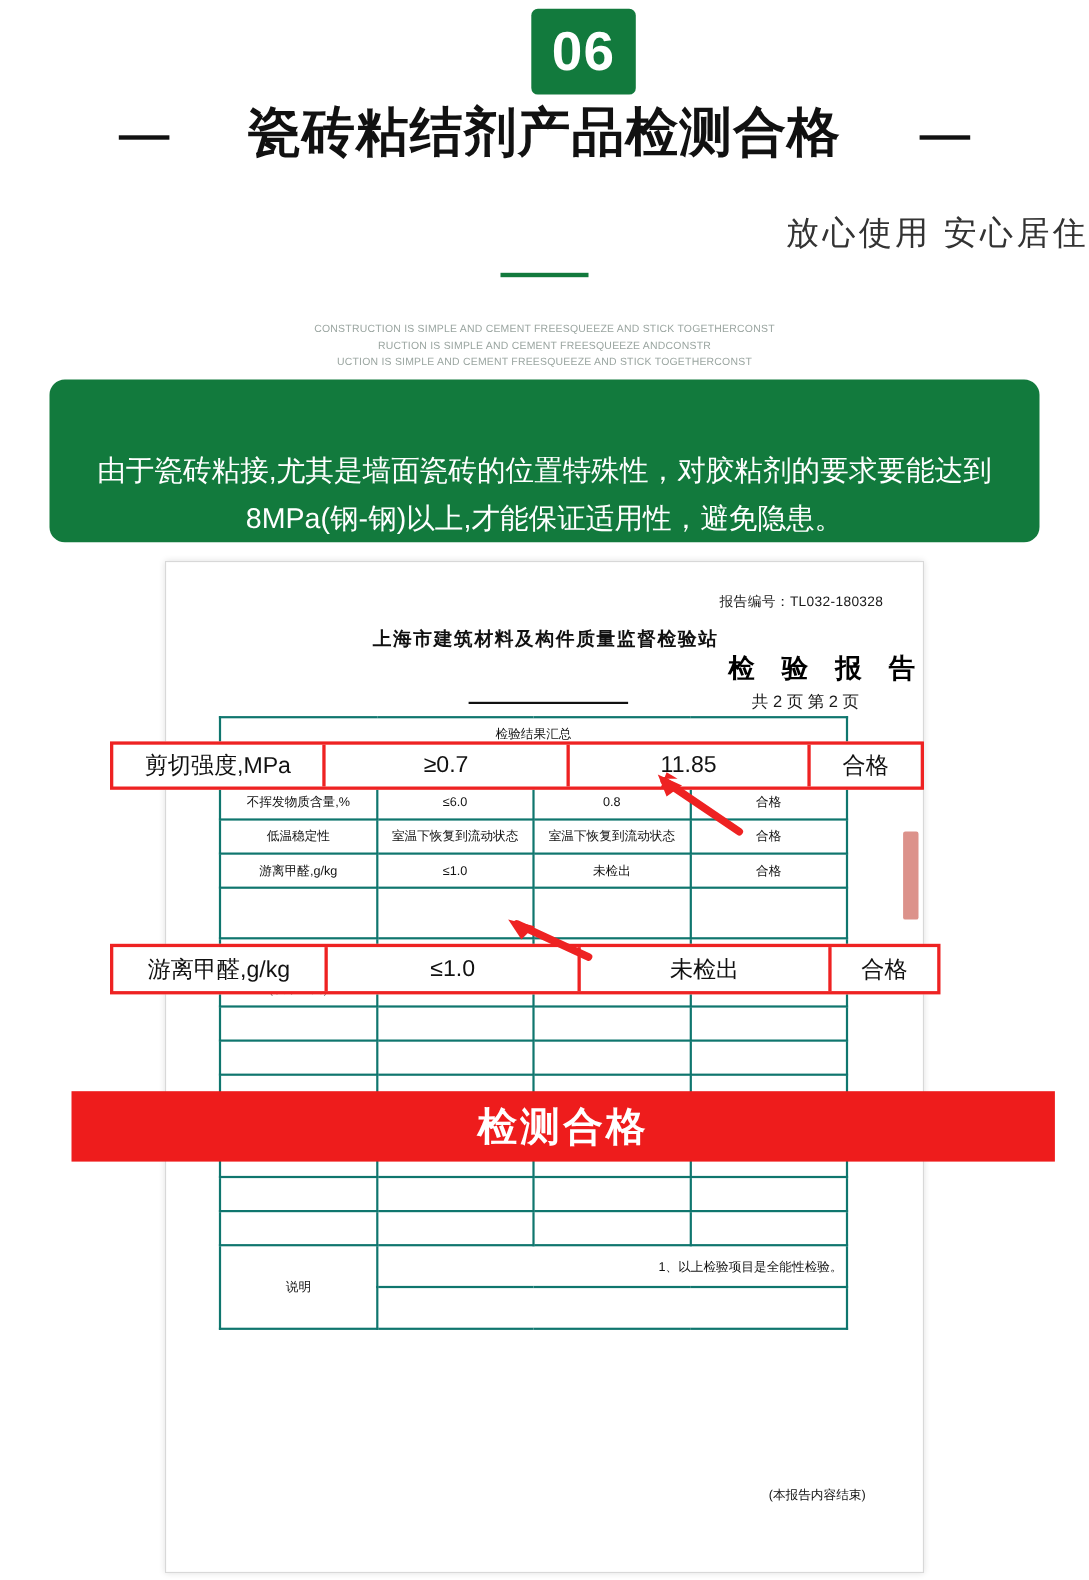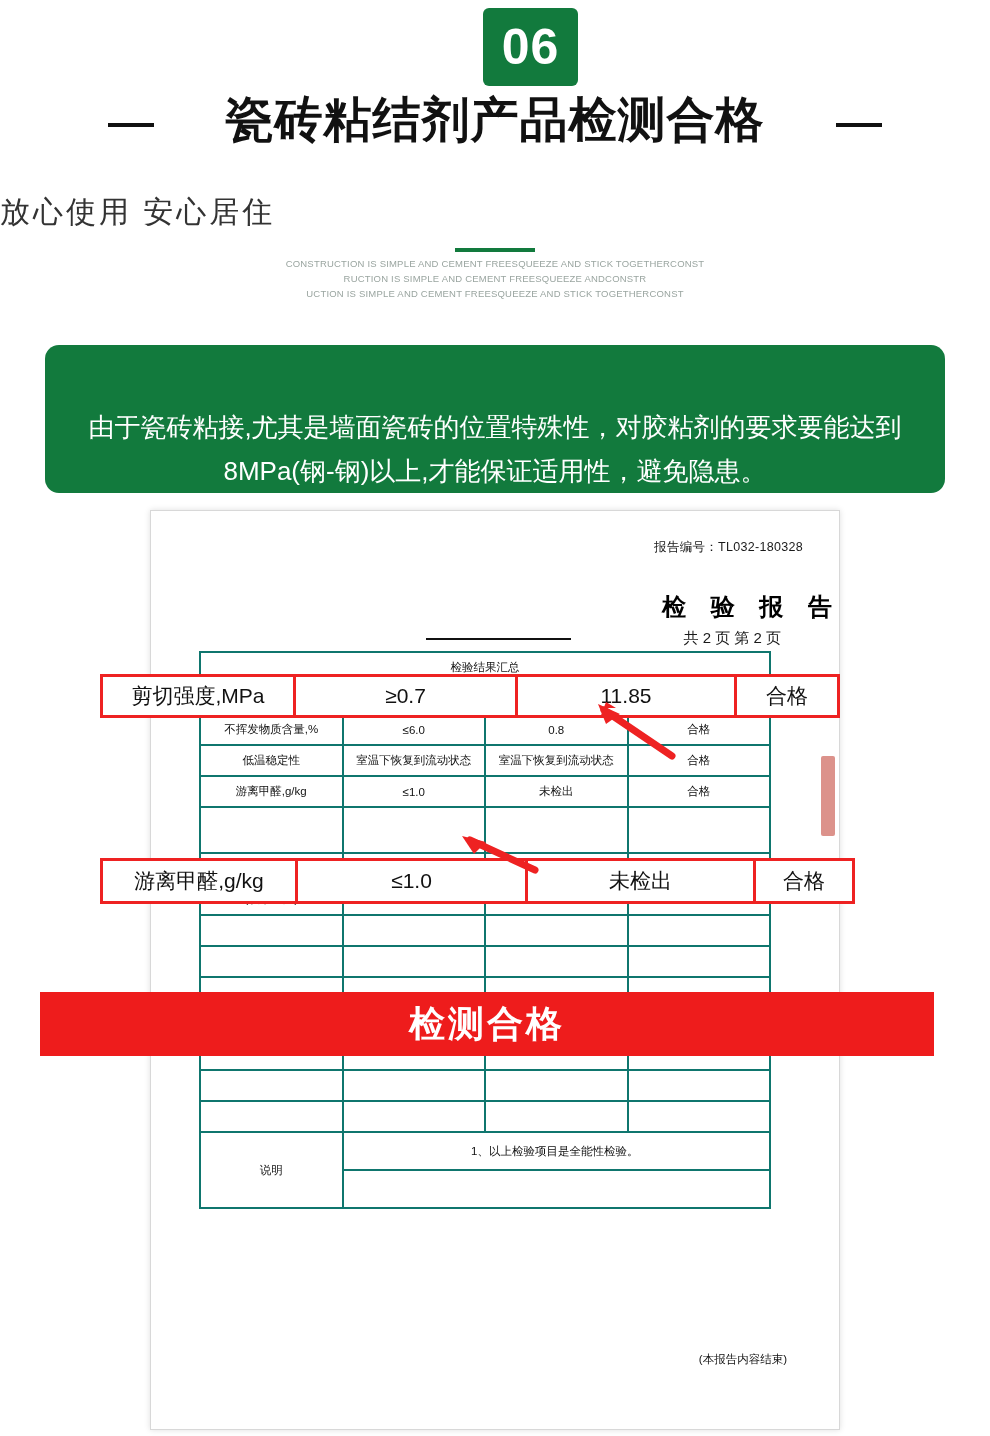--- a/index.html
+++ b/index.html
@@ -54,38 +54,38 @@
     background: #111111;
   }
   .title-rule-left { left: 108px; width: 46px; }
   .title-rule-right { right: 108px; width: 46px; }
 
   .sub-title {
     position: absolute;
     left: 0;
     top: 192px;
     width: 990px;
-    text-align: left;
+    text-align: right;
     font-size: 30px;
     color: #333333;
     letter-spacing: 3px;
   }
   .sub-underline {
     position: absolute;
     left: 455px;
     top: 248px;
     width: 80px;
     height: 4px;
     background: #127a3d;
   }
 
   .eng-lines {
     position: absolute;
     left: 0;
-    top: 256px;
+    top: 292px;
     width: 990px;
     text-align: center;
     color: #9aa5a0;
     font-size: 9.5px;
     line-height: 15px;
     letter-spacing: 0.2px;
   }
 
   
   .green-box {
@@ -245,21 +245,21 @@
   #callout-form .c-d { flex: 1; }
 
   .arrow {
     position: absolute;
     z-index: 7;
   }
 
   
   .red-banner {
     position: absolute;
-    left: 40px;
+    left: 65px;
     top: 992px;
     width: 894px;
     height: 64px;
     background: #ee1c1c;
     z-index: 8;
     display: flex;
     align-items: center;
     justify-content: center;
   }
   .red-banner span {
@@ -287,20 +287,21 @@
   </div>
 
   <div class="green-box">
     <p>由于瓷砖粘接,尤其是墙面瓷砖的位置特殊性，对胶粘剂的要求要能达到8MPa(钢-钢)以上,才能保证适用性，避免隐患。</p>
   </div>
 
   <div class="report">
     <div class="report-no">
       <span>报告编号：</span><span>TL032-180328</span>
     </div>
+    <div class="report-org">上海市建筑材料及构件质量监督检验站</div>
     <div class="report-title">检 验 报 告</div>
     <div class="report-title-underline"></div>
     <div class="pages-info">共 2 页    第 2 页</div>
     <div class="stamp"></div>
 
     <table class="tbl">
       <tbody>
           <tr>
         <td class="c0" colspan="4" style="width:570px;">检验结果汇总</td>
       </tr>
@@ -383,21 +384,21 @@
             <td class="c3 blank"></td>
           </tr>
       <tr>
             <td class="c0 blank"></td>
             <td class="c1 blank"></td>
             <td class="c2 blank"></td>
             <td class="c3 blank"></td>
           </tr>
       <tr>
         <td class="note-label" rowspan="2" style="height:76px;">说明</td>
-        <td colspan="3" style="height:38px;text-align:center;padding-left:0;margin-left:32px;">1、以上检验项目是全能性检验。</td>
+        <td colspan="3" style="height:38px;text-align:right;padding-left:0;margin-left:32px;">1、以上检验项目是全能性检验。</td>
       </tr>
       <tr>
         <td colspan="3" style="height:38px;"></td>
       </tr>
     </tbody>
       </table>
 
     <div class="report-end">(本报告内容结束)</div>
   </div>
 

